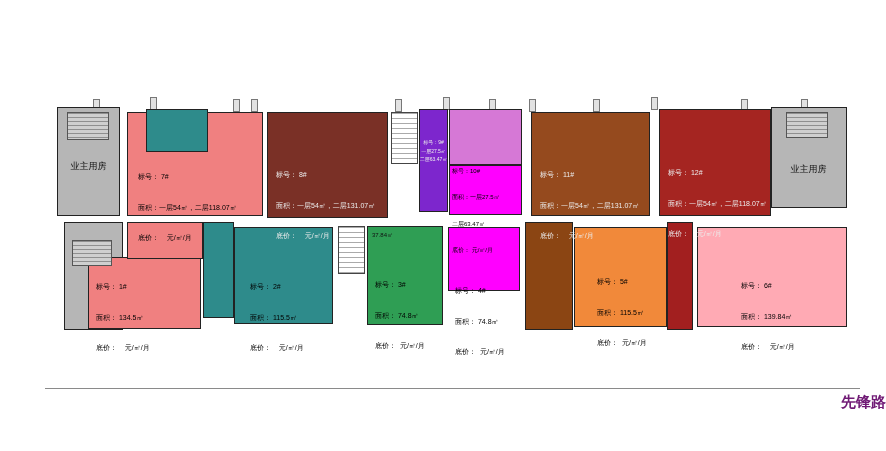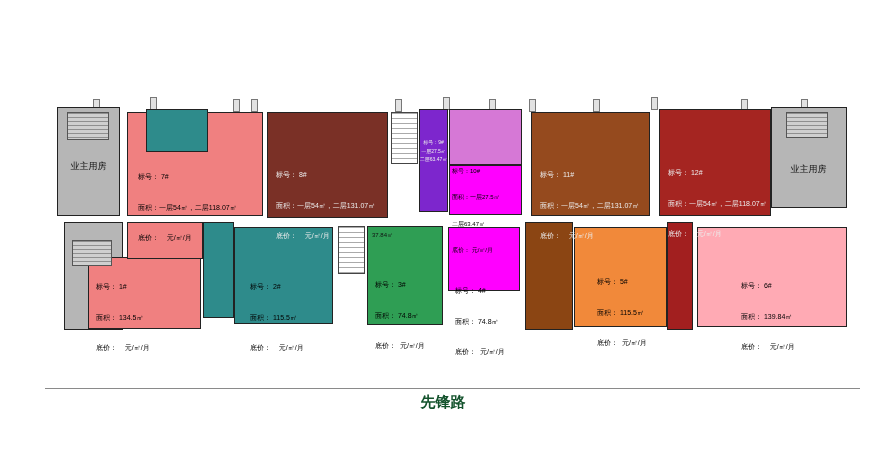--- a/index.html
+++ b/index.html
@@ -10,22 +10,22 @@
 
   .blk{position:absolute;border:1px solid #222;box-sizing:border-box;}
   .ulabel{position:absolute;font-size:7px;line-height:1.45;color:#000;white-space:pre;z-index:6;}
   .light{color:#ececec;}
   .stair{position:absolute;border:1px solid #555;box-sizing:border-box;background:#cfcfcf;
          background-image:repeating-linear-gradient(to bottom,#8f8f8f 0 1px,transparent 1px 4px);z-index:4;}
   .vent{position:absolute;width:7px;height:13px;background:#e2e2e2;border:1px solid #777;box-sizing:border-box;}
   .bld-label{position:absolute;font-size:9px;color:#111;z-index:6;text-align:center;}
   .anno{position:absolute;font-size:6px;color:#111;z-index:7;}
   .road-line{position:absolute;left:45px;right:26px;top:388px;border-top:1px solid #8a8a8a;}
-  .road-label{position:absolute;top:393px;left:0;right:0;text-align:center;
-              font-family:"Liberation Serif",serif;font-size:15px;font-weight:bold;color:#14532d;}
+  .road-label{position:absolute;top:393px;left:0;right:0;text-align:right;
+              font-family:"Liberation Serif",serif;font-size:15px;font-weight:bold;color:#701a75;}
   .sw{position:absolute;border:1px solid #444;box-sizing:border-box;background:#fff;
       background-image:repeating-linear-gradient(to bottom,#aaa 0 1px,transparent 1px 5px);z-index:3;}
 
   
   .bldL{left:57px;top:107px;width:63px;height:109px;}
   .bldR{left:771px;top:107px;width:76px;height:101px;}
   .stairL{left:67px;top:112px;width:42px;height:28px;}
   .stairR{left:786px;top:112px;width:42px;height:26px;}
   .lblL{left:59px;top:160px;width:59px;}
   .lblR{left:777px;top:163px;width:63px;}

